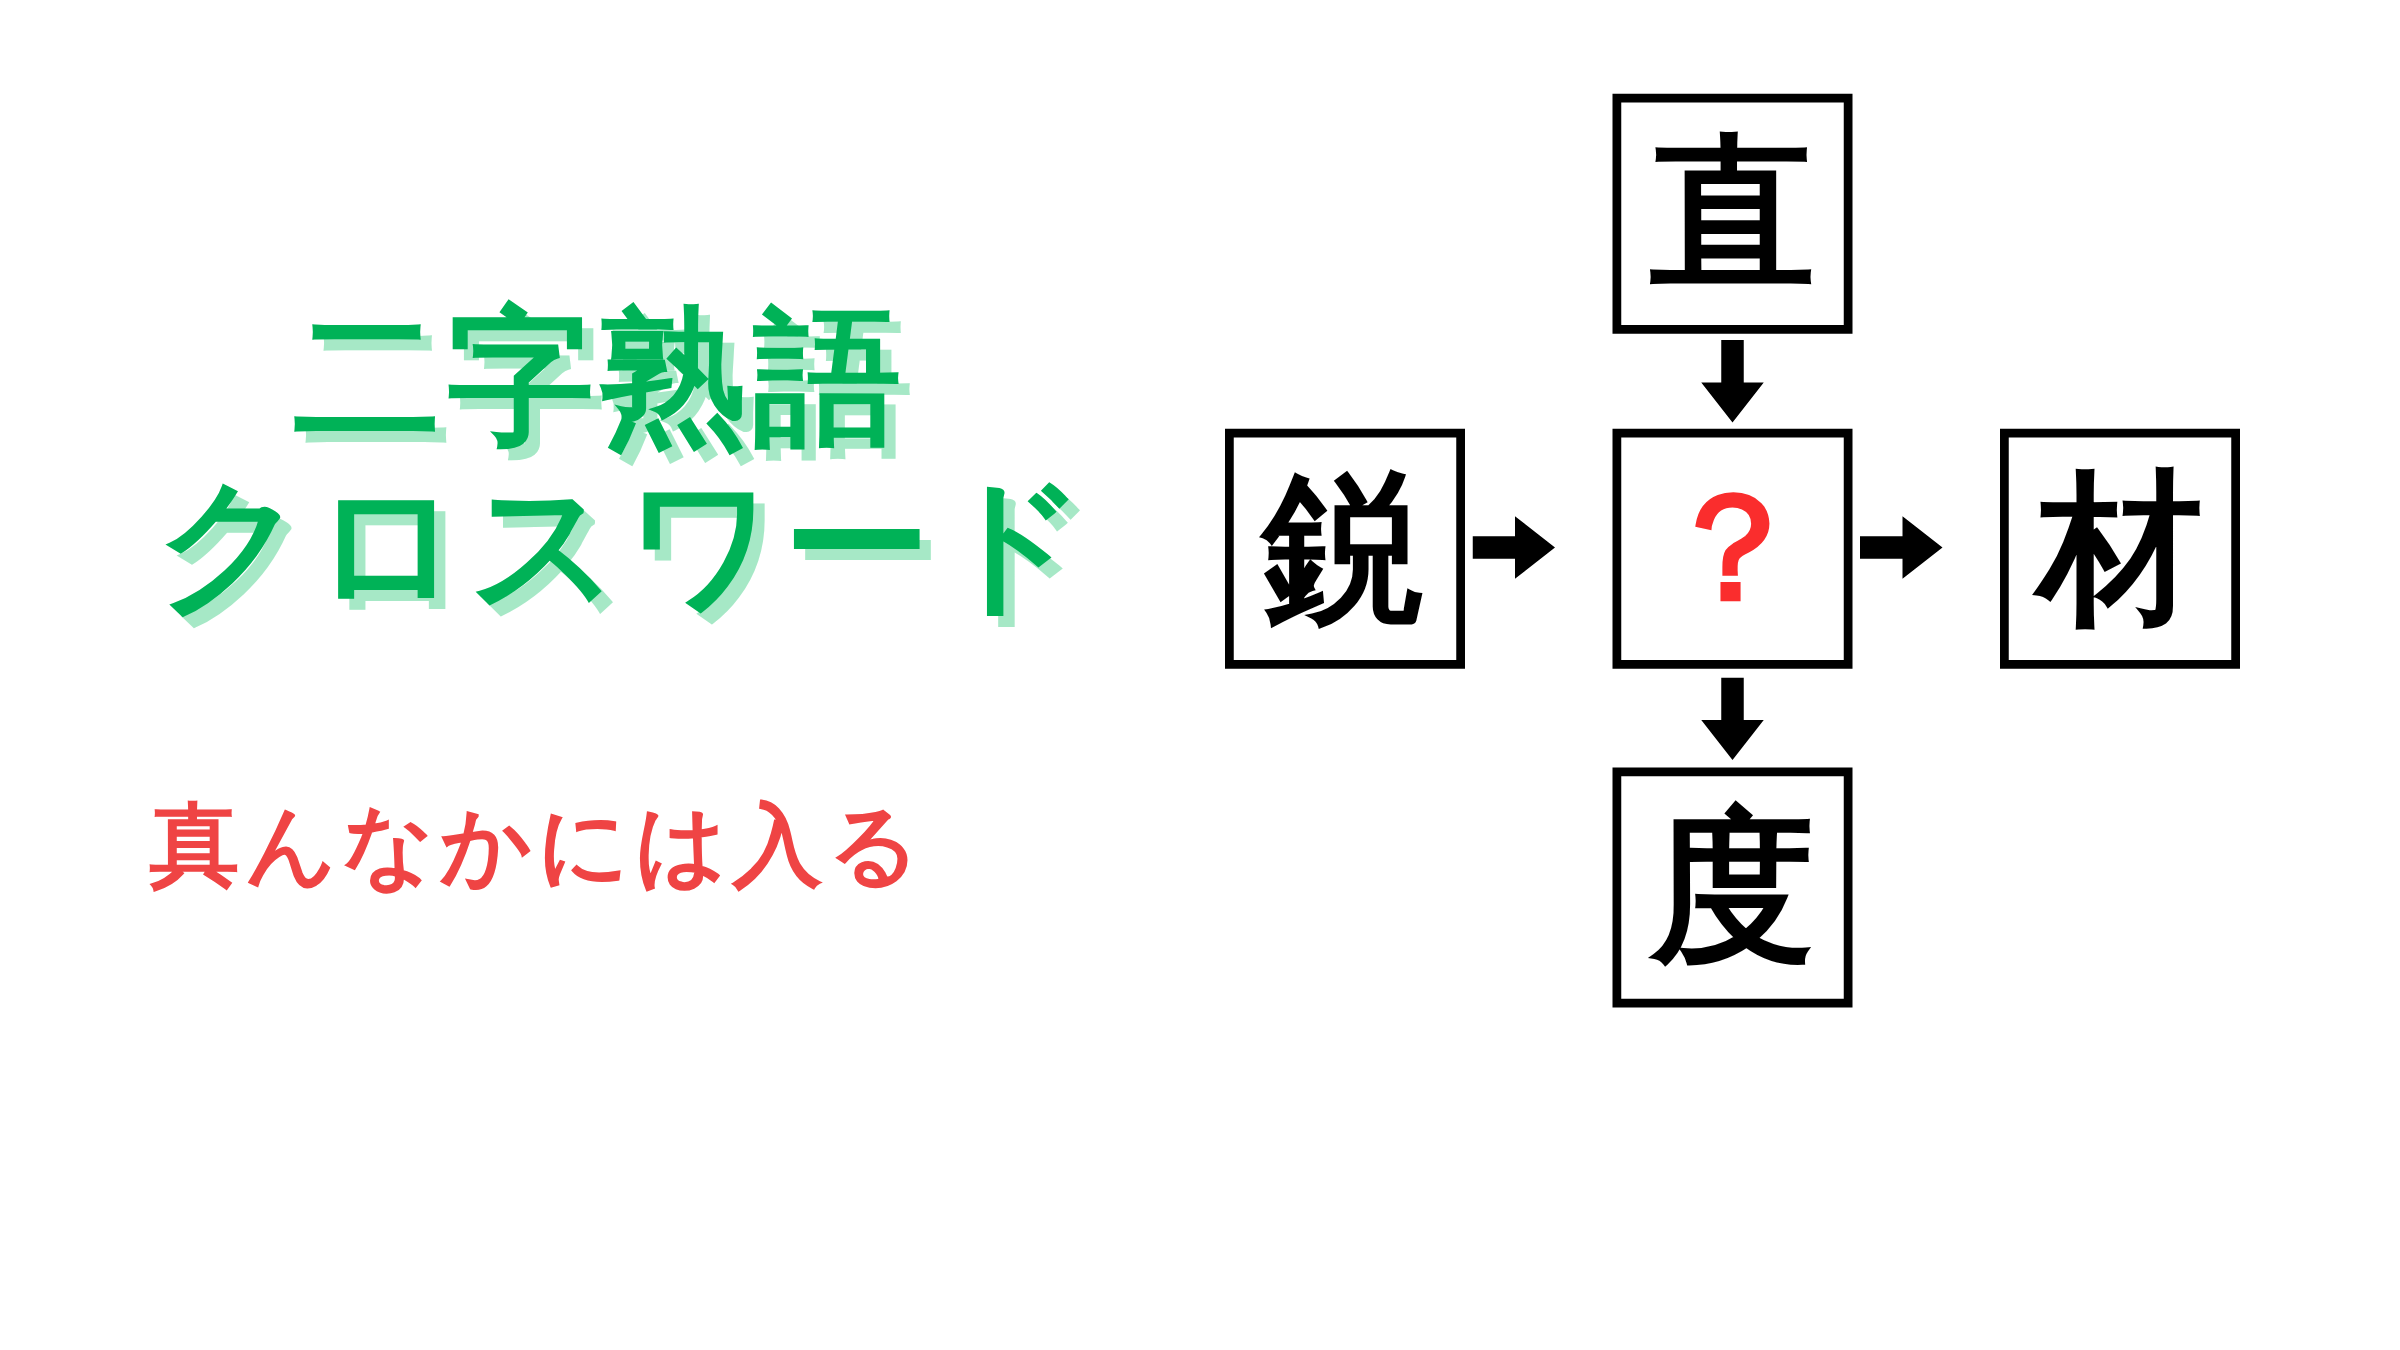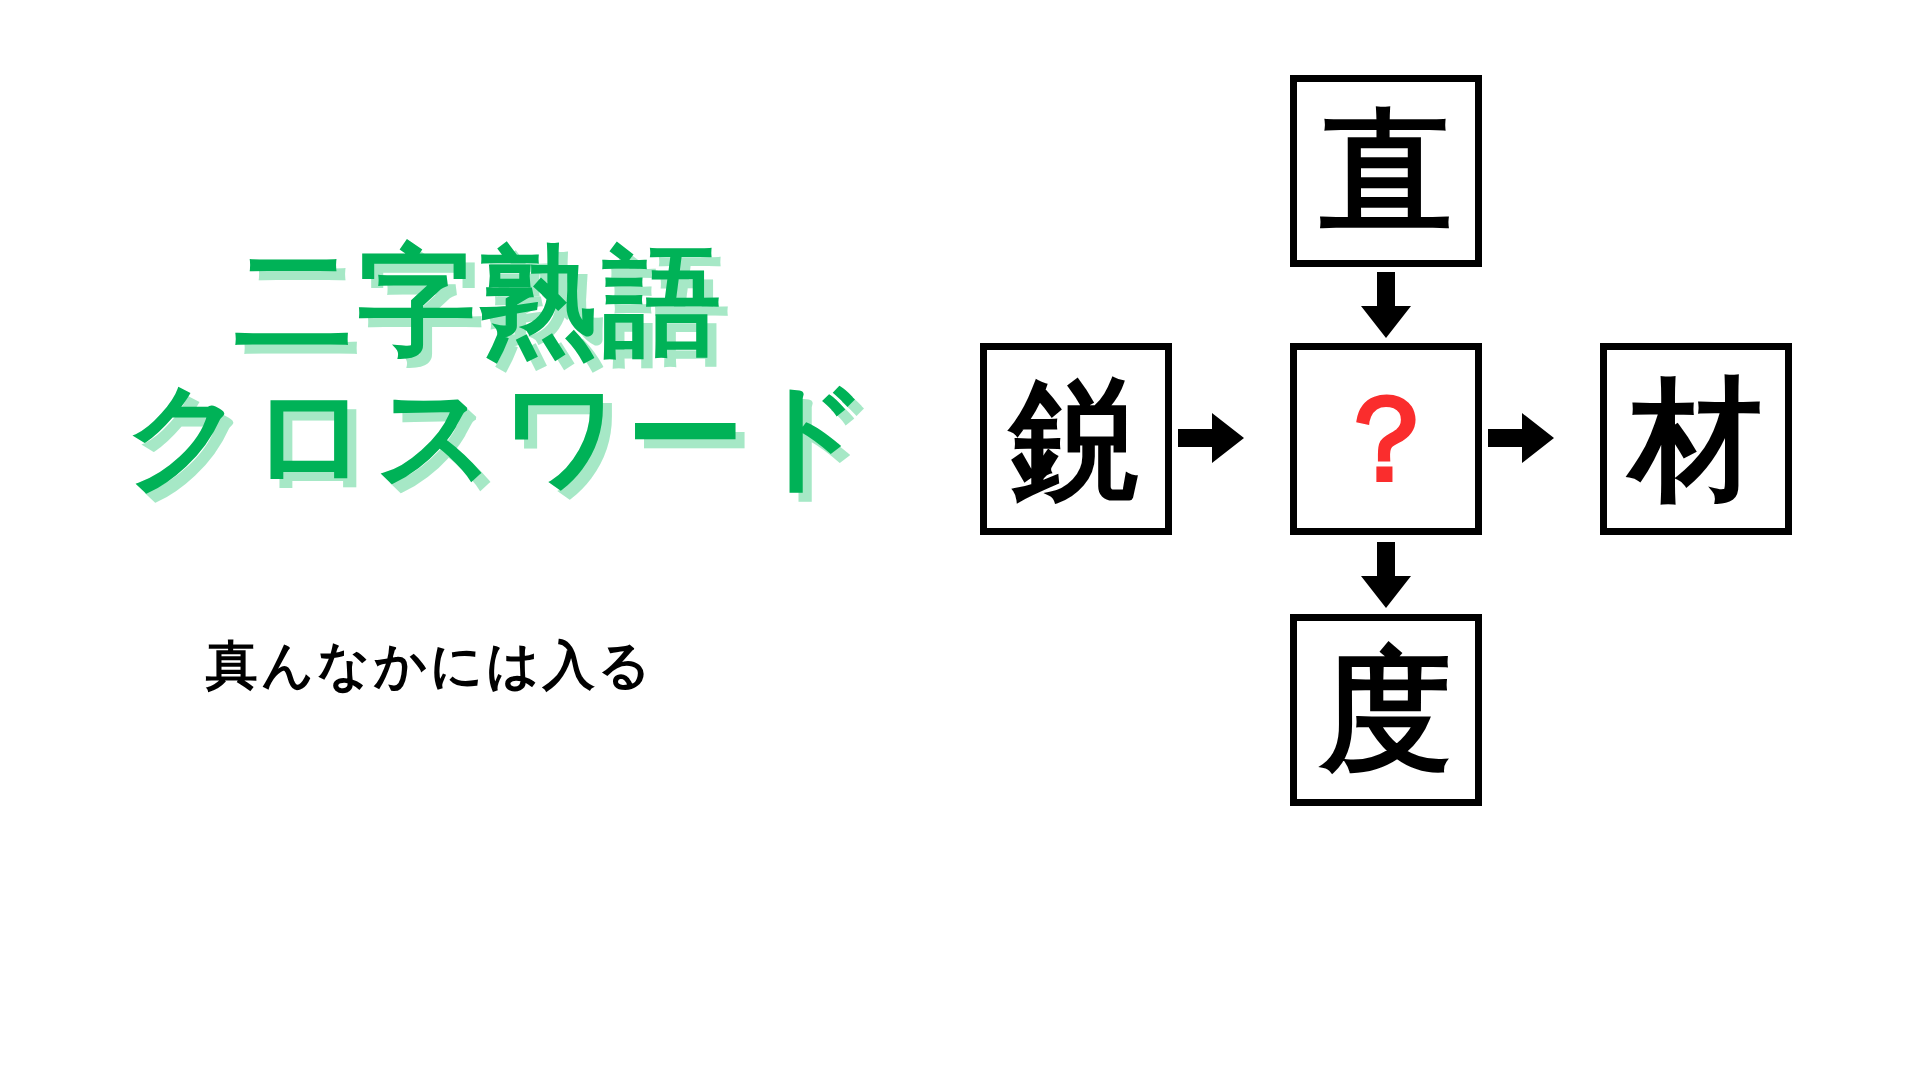--- a/index.html
+++ b/index.html
@@ -45,24 +45,24 @@
   .title-line.l2 { font-size: 118px; margin-top: 2px; margin-left: 39px; }
 
   .subtitle-block {
     position: absolute;
     left: 0px;
     top: 634px;
     width: 860px;
     text-align: center;
   }
   .subtitle-line {
-    font-family: Liberation Sans, sans-serif;
+    font-family: Liberation Serif, serif;
     font-weight: 700;
-    color: #000000;
-    font-size: 52px;
+    color: #ef4444;
+    font-size: 72px;
     letter-spacing: 0.06em;
     line-height: 1.22;
     white-space: nowrap;
   }
 
   
   #puzzle {
     position: absolute;
     left: 960px;
     top: 0px;

